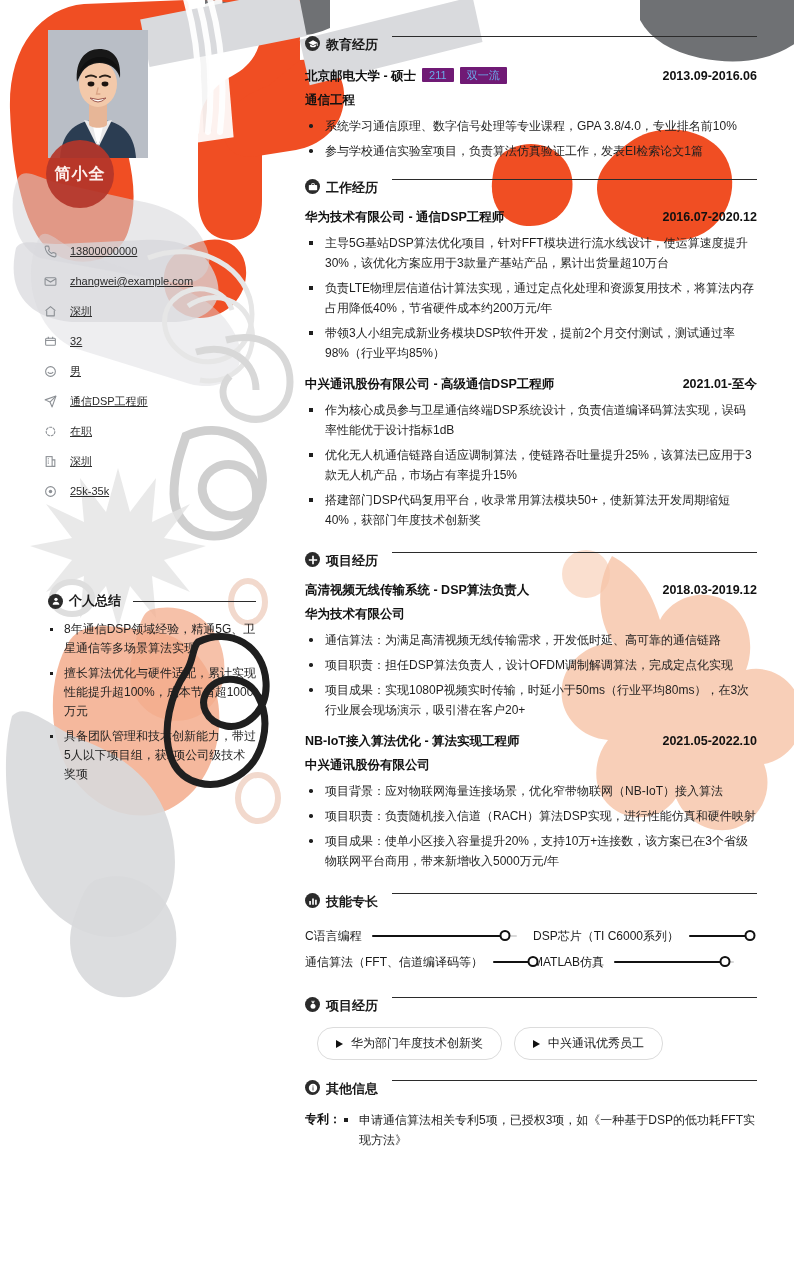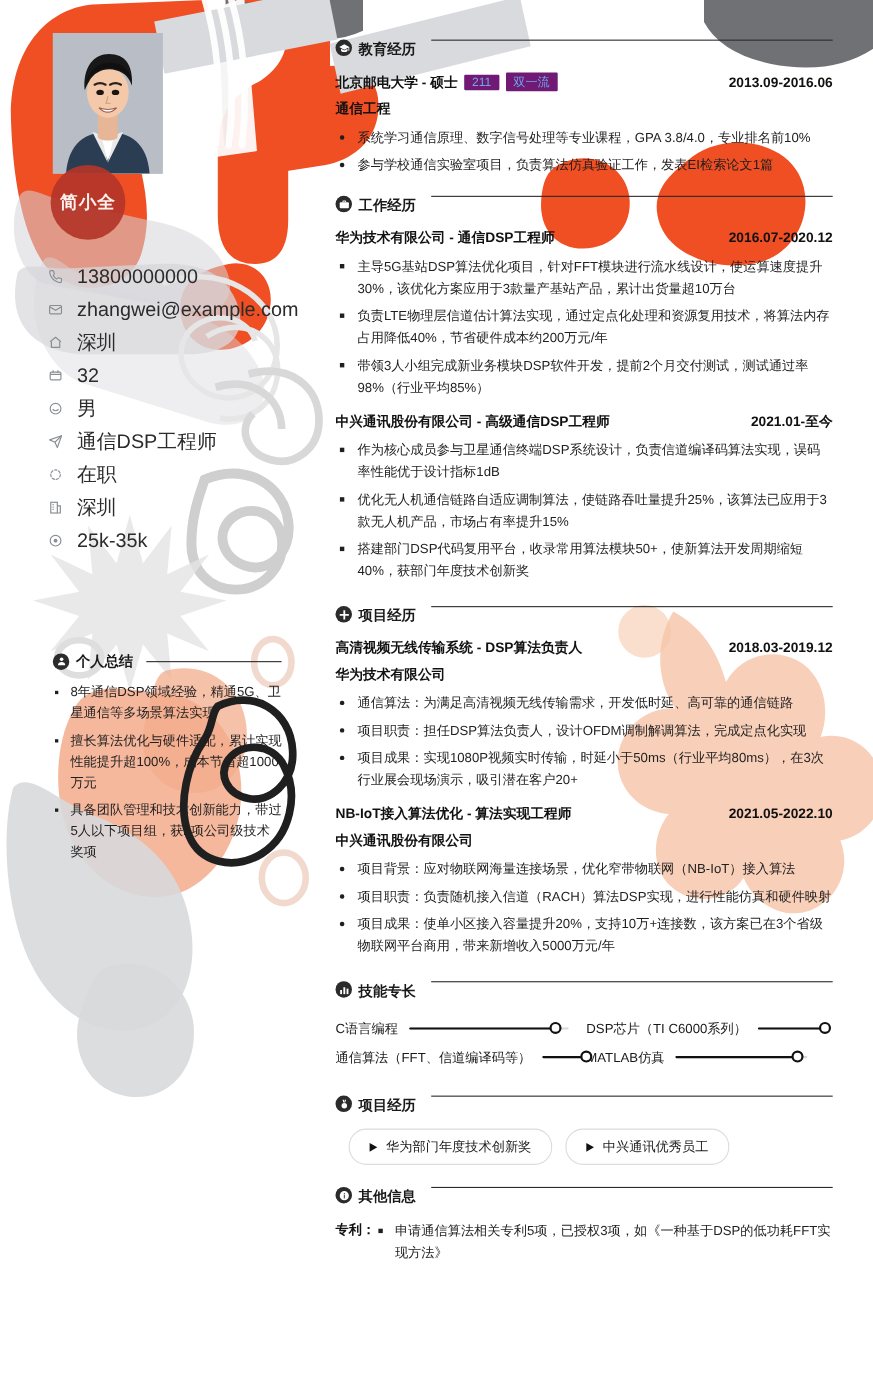--- a/index.html
+++ b/index.html
@@ -19,30 +19,30 @@
   
   .left{position:absolute;left:0;top:0;width:300px;height:1268px;z-index:3;}
 
   .photo{
     position:absolute;left:48px;top:30px;width:100px;height:128px;
     background:#b9bec6;overflow:hidden;
   }
   .photo svg{display:block;}
 
   .name-badge{
-    position:absolute;left:46px;top:150px;width:68px;height:68px;border-radius:50%;
+    position:absolute;left:46px;top:140px;width:68px;height:68px;border-radius:50%;
     background:#b4362a;opacity:.92;
     display:flex;align-items:center;justify-content:center;
   }
   .name-badge span{
     color:#fff;font-size:16px;font-weight:700;letter-spacing:1px;white-space:nowrap;
   }
 
   .contact{position:absolute;left:44px;top:236px;width:250px;}
-  .c-row{display:flex;align-items:center;height:30px;font-size:18px;color:#2b2b2b;}
+  .c-row{display:flex;align-items:center;height:30px;font-size:11px;color:#2b2b2b;text-decoration:underline;}
   .c-ico{width:22px;height:16px;flex:0 0 22px;display:flex;align-items:center;color:#8b8f94;}
   .c-ico svg{display:block;}
   .c-txt{padding-left:4px;}
 
   
   .summary{position:absolute;left:48px;top:592px;width:208px;}
   .sec-head{display:flex;align-items:center;gap:6px;}
   .sec-ico{
     width:15px;height:15px;border-radius:50%;background:#2b2b2b;
     display:flex;align-items:center;justify-content:center;flex:0 0 15px;

